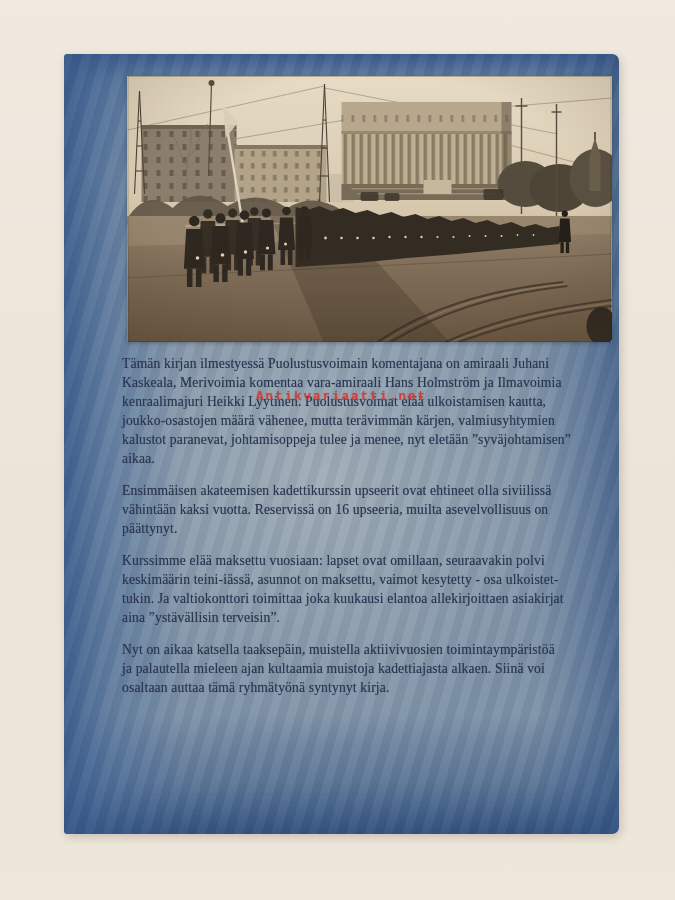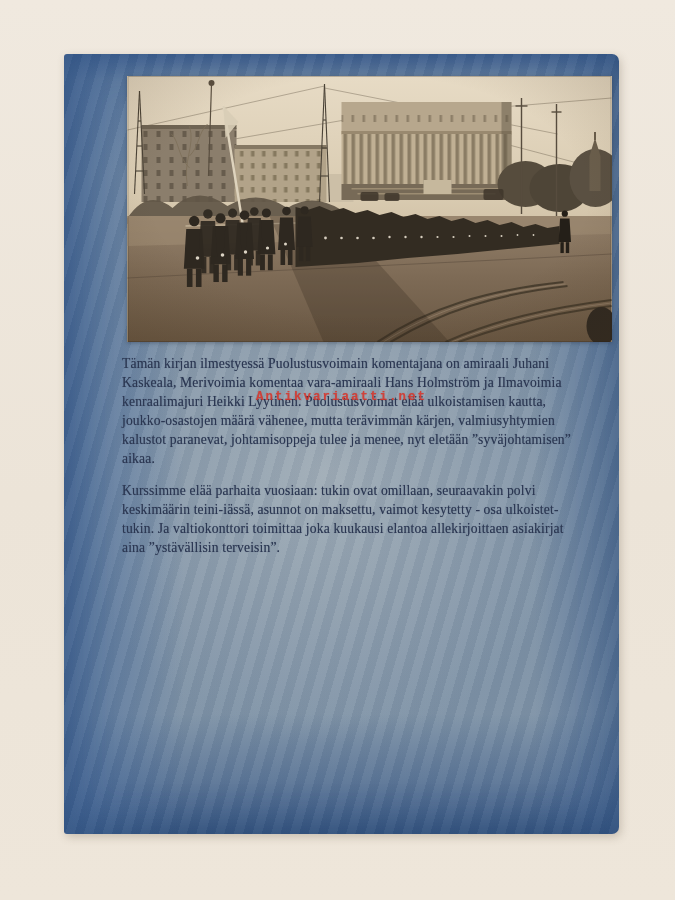--- a/index.html
+++ b/index.html
@@ -238,20 +238,26 @@
     <rect x="0.5" y="0.5" width="483" height="265" fill="none" stroke="rgba(40,30,20,0.25)" stroke-width="1"></rect>
   </svg>
 
   <div class="blurb">
     <p>Tämän kirjan ilmestyessä Puolustusvoimain komentajana on amiraali Juhani
 Kaskeala, Merivoimia komentaa vara-amiraali Hans Holmström ja Ilmavoimia
 kenraalimajuri Heikki Lyytinen. Puolustusvoimat elää ulkoistamisen kautta,
 joukko-osastojen määrä vähenee, mutta terävimmän kärjen, valmiusyhtymien
 kalustot paranevat, johtamisoppeja tulee ja menee, nyt eletään ”syväjohtamisen”
 aikaa.</p>
-    <p>Kurssimme elää parhaita vuosiaan: tukin ovat omillaan, seuraavakin polvi
+    <p>Ensimmäisen akateemisen kadettikurssin upseerit ovat ehtineet olla siviilissä
+vähintään kaksi vuotta. Reservissä on 16 upseeria, muilta asevelvollisuus on
+päättynyt.</p>
+    <p>Kurssimme elää maksettu vuosiaan: lapset ovat omillaan, seuraavakin polvi
 keskimäärin teini-iässä, asunnot on maksettu, vaimot kesytetty  -  osa ulkoistet-
 tukin. Ja valtiokonttori toimittaa joka kuukausi elantoa allekirjoittaen asiakirjat
 aina ”ystävällisin terveisin”.</p>
+    <p>Nyt on aikaa katsella taaksepäin, muistella aktiivivuosien toimintaympäristöä
+ja palautella mieleen ajan kultaamia muistoja kadettiajasta alkaen. Siinä voi
+osaltaan auttaa tämä ryhmätyönä syntynyt kirja.</p>
   </div>
 </div>
 
 <div class="watermark">Antikvariaatti.net</div>
 
 </body></html>

